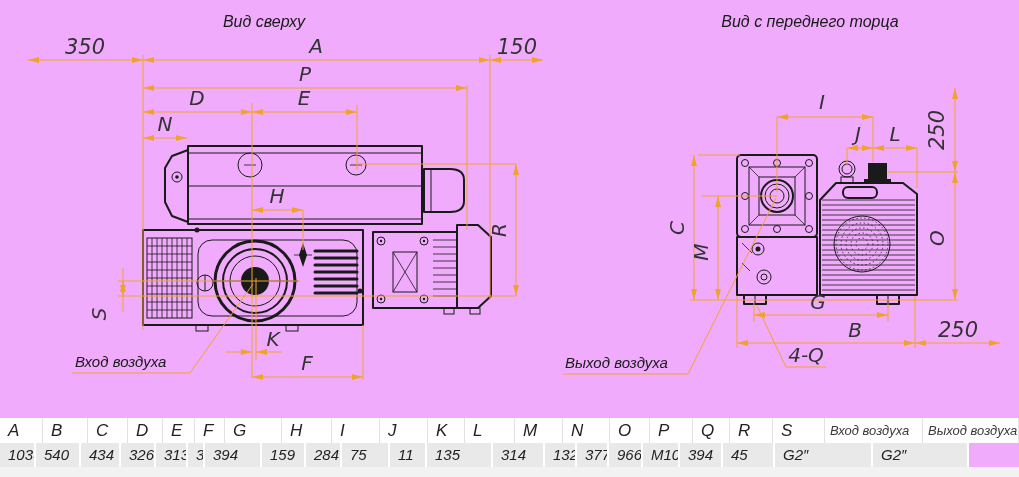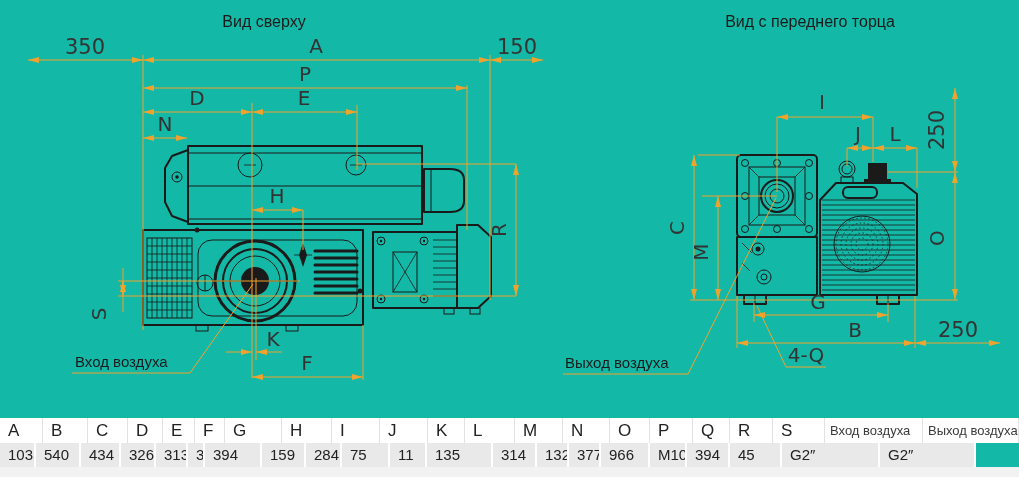--- a/index.html
+++ b/index.html
@@ -1,17 +1,17 @@
 <!DOCTYPE html>
 <html><head>
 <meta charset="utf-8">
 <style>
   html,body{margin:0;padding:0;background:#fff;}
-  #stage{position:relative;width:1019px;height:477px;background:#14b8a6;overflow:hidden;
-         font-family:"Liberation Sans",sans-serif;}
+  #stage{position:relative;width:1019px;height:477px;background:#f0abfc;overflow:hidden;
+         font-family:"Liberation Sans",sans-serif;font-style:italic;}
   svg{position:absolute;left:0;top:0;}
   svg text{font-family:"DejaVu Sans",sans-serif;fill:#2b2b2b;}
   .dimln{stroke:#F0A32C;stroke-width:1;fill:none;}
   .dimtxt{font-size:20px;fill:#333;}
   .numtxt{font-size:21px;fill:#333;}
   .lbltxt{font-size:15px;font-family:"Liberation Sans",sans-serif;fill:#1a1a1a;}
   .titletxt{font-size:16px;font-family:"Liberation Sans",sans-serif;fill:#1a1a1a;}
   .bold{stroke:#1a1a1a;stroke-width:2;fill:none;stroke-linejoin:round;}
   .thin{stroke:#1a1a1a;stroke-width:1;fill:none;}
   .hair{stroke:#1a1a1a;stroke-width:0.8;fill:none;}
@@ -293,24 +293,24 @@
     <div class="vcell" style="width:40px">434</div>
     <div class="vcell" style="width:35px">326</div>
     <div class="vcell" style="width:32px">313</div>
     <div class="vcell" style="width:17px">332</div>
     <div class="vcell" style="width:57px">394</div>
     <div class="vcell" style="width:44px">159</div>
     <div class="vcell" style="width:36px">284</div>
     <div class="vcell" style="width:48px">75</div>
     <div class="vcell" style="width:37px">11</div>
     <div class="vcell" style="width:66px">135</div>
-    <div class="vcell" style="width:44px">314</div>
+    <div class="vcell" style="width:52px">314</div>
     <div class="vcell" style="width:32px">132</div>
     <div class="vcell" style="width:32px">377</div>
-    <div class="vcell" style="width:49px">966</div>
+    <div class="vcell" style="width:34px">966</div>
     <div class="vcell" style="width:37px">M10</div>
     <div class="vcell" style="width:43px">394</div>
     <div class="vcell" style="width:52px">45</div>
     <div class="vcell" style="width:98px">G2″</div>
     <div class="vcell" style="width:96px">G2″</div>
   </div>
   <div class="tfoot-strip"></div>
 </div>
 
 </div>

